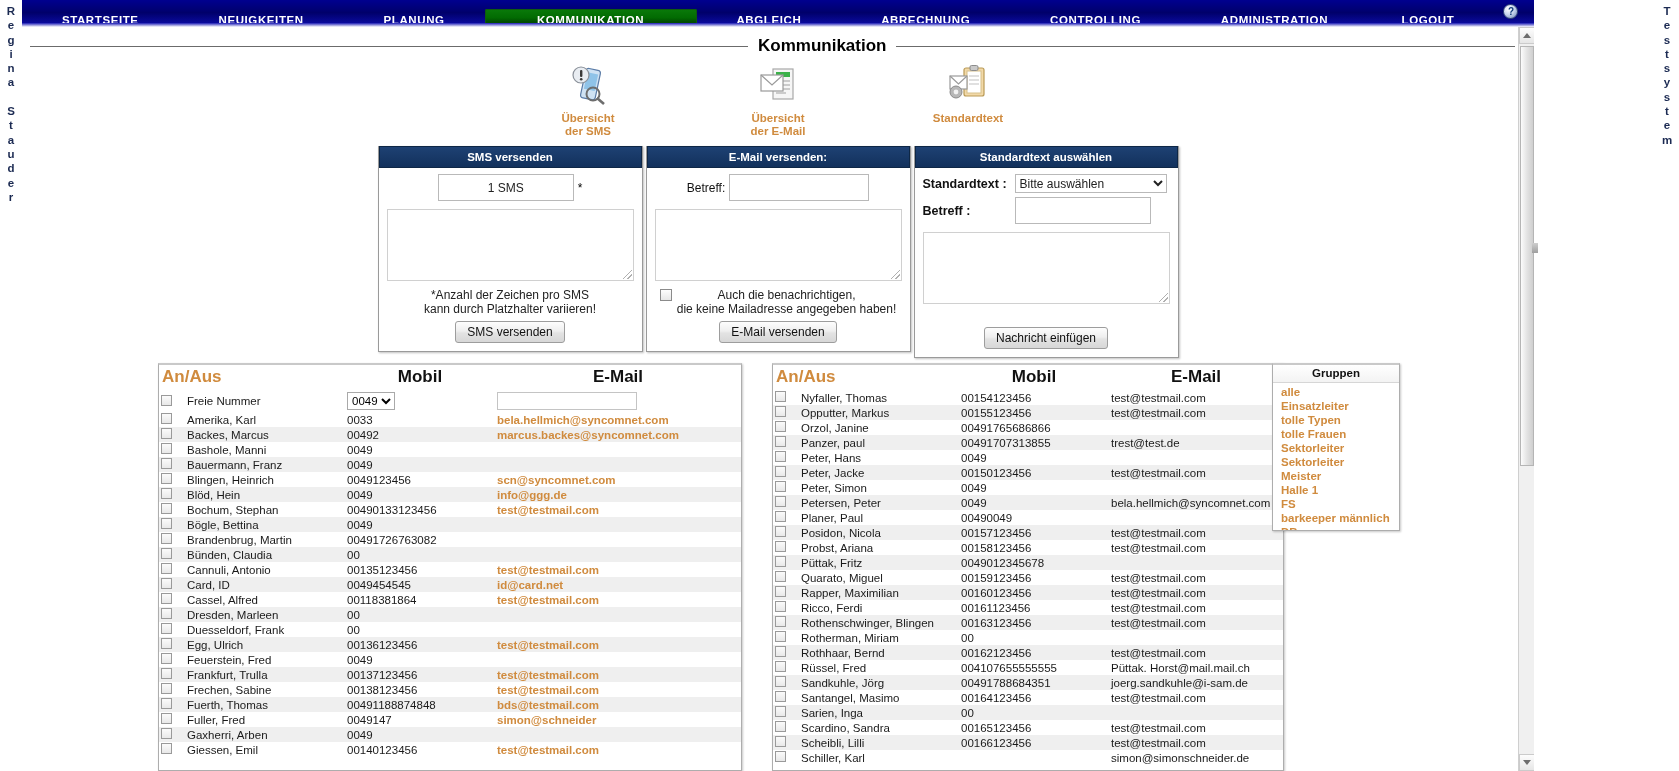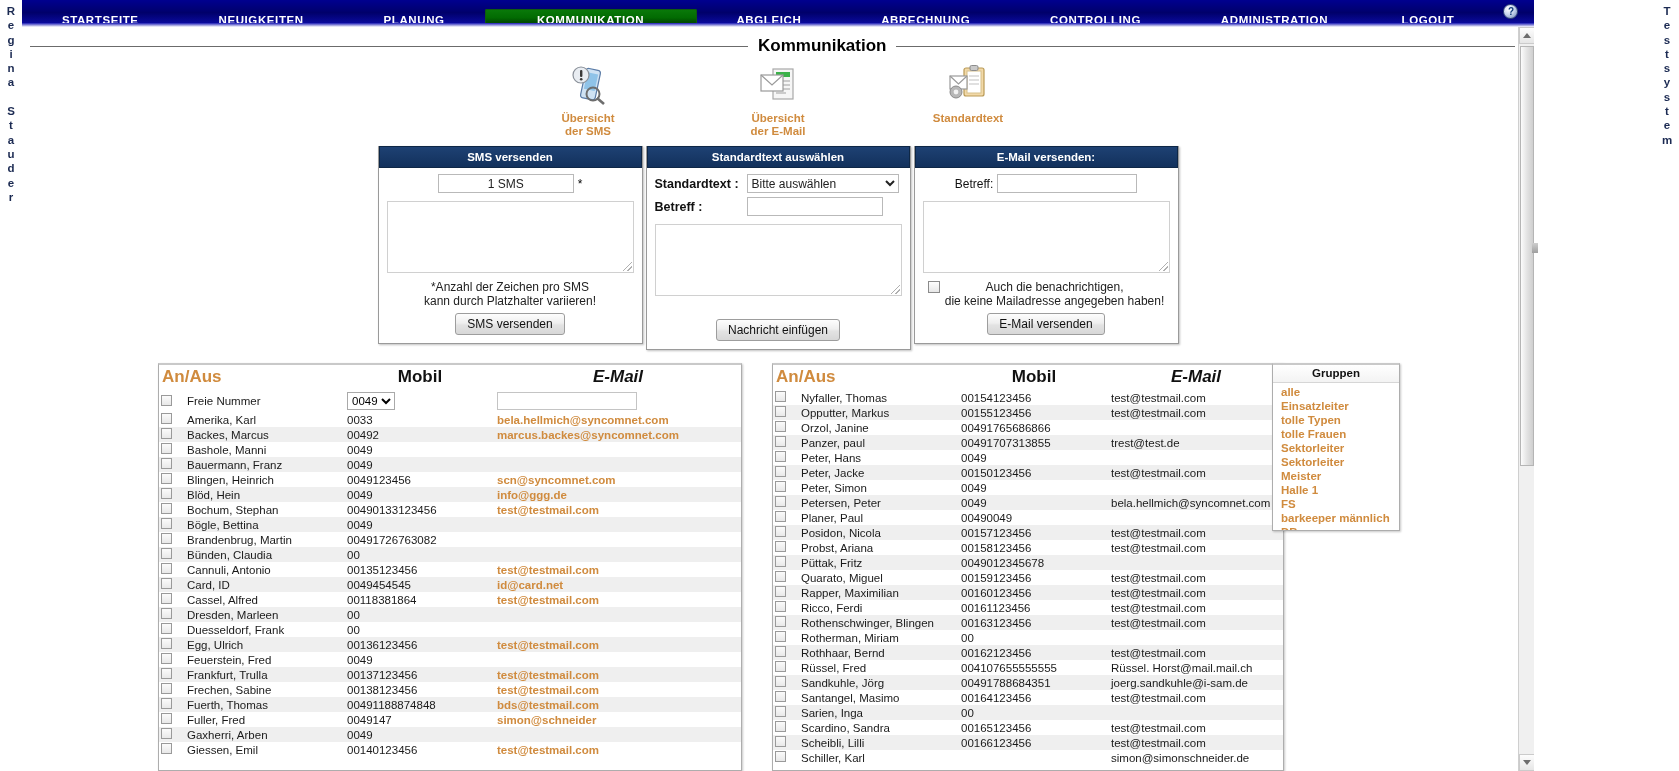--- a/index.html
+++ b/index.html
@@ -155,21 +155,21 @@
   .panel-std { width: 265px; }
 
   .row-center { display: flex; justify-content: center; align-items: center; gap: 4px; }
 
   input.txt, input.smscount {
     border: 1px solid #b9b9b9;
     background: #ffffff;
     font-size: 12px;
     font-family: "Liberation Sans", sans-serif;
     padding: 2px 4px;
-    height: 19px;
+    height: 27px;
     color: #222;
   }
   input.smscount { width: 136px; text-align: center; }
   .star { font-size: 12px; color: #000; }
 
   textarea.ta {
     width: 100%;
     border: 1px solid #d0d0d0;
     background: #ffffff;
     resize: none;
@@ -246,21 +246,21 @@
 
   table.grid { border-collapse: collapse; width: 100%; }
   table.grid th {
     font-size: 17px; font-weight: bold;
     padding: 2px 2px 3px 2px;
     background: #ffffff;
     white-space: nowrap;
   }
   table.grid th.an { color: #d08b3e; text-align: left; padding-left: 3px; }
   table.grid th.mob { color: #111; }
-  table.grid th.mail { color: #111; font-style: italic; }
+  table.grid th.mail { color: #111; }
   table.grid td {
     font-size: 11.5px;
     padding: 1px 2px;
     color: #1a1a1a;
     white-space: nowrap;
     height: 14px;
     vertical-align: middle;
   }
   table.grid tr.alt td { background: #efefef; }
   td.c-chk { width: 26px; padding-left: 4px; }
@@ -432,20 +432,43 @@
           </div>
           <div class="note">
             <span>*Anzahl der Zeichen pro SMS</span><br><span>kann durch Platzhalter variieren!</span>
           </div>
           <div class="btnrow">
             <button class="btn">SMS versenden</button>
           </div>
         </div>
       </div>
 
+      <div class="panel panel-mail">
+        <div class="panel-hd">E-Mail versenden:</div>
+        <div class="panel-body">
+          <div class="row-center">
+            <span style="font-size:12px;color:#111">Betreff:</span>
+            <input class="txt" type="text" style="width: 140px;">
+          </div>
+          <div class="ta-wrap">
+            <textarea class="ta" rows="5" style="height: 72px;"></textarea>
+            <span class="ta-grip"></span>
+          </div>
+          <div class="chk-line">
+            <span class="chk"></span>
+            <span class="chk-txt">
+              <span>Auch die benachrichtigen,</span><br><span>die keine Mailadresse angegeben haben!</span>
+            </span>
+          </div>
+          <div class="btnrow">
+            <button class="btn">E-Mail versenden</button>
+          </div>
+        </div>
+      </div>
+
       <div class="panel panel-std">
         <div class="panel-hd">Standardtext auswählen</div>
         <div class="panel-body">
           <div class="std-grid">
             <span class="lbl-bold">Standardtext :</span>
             <select class="sel" style="width:152px">
               <option>Bitte auswählen</option>
             </select>
             <span class="lbl-bold">Betreff :</span>
             <input class="txt" type="text" style="width: 136px;">
@@ -453,43 +476,20 @@
           <div class="ta-wrap">
             <textarea class="ta" rows="5" style="height: 72px;"></textarea>
             <span class="ta-grip"></span>
           </div>
           <div class="btnrow" style="margin-top:23px">
             <button class="btn">Nachricht einfügen</button>
           </div>
         </div>
       </div>
 
-      <div class="panel panel-mail">
-        <div class="panel-hd">E-Mail versenden:</div>
-        <div class="panel-body">
-          <div class="row-center">
-            <span style="font-size:12px;color:#111">Betreff:</span>
-            <input class="txt" type="text" style="width: 140px;">
-          </div>
-          <div class="ta-wrap">
-            <textarea class="ta" rows="5" style="height: 72px;"></textarea>
-            <span class="ta-grip"></span>
-          </div>
-          <div class="chk-line">
-            <span class="chk"></span>
-            <span class="chk-txt">
-              <span>Auch die benachrichtigen,</span><br><span>die keine Mailadresse angegeben haben!</span>
-            </span>
-          </div>
-          <div class="btnrow">
-            <button class="btn">E-Mail versenden</button>
-          </div>
-        </div>
-      </div>
-
     </div>
 
     <div class="tables">
 
       <div class="tbl-wrap tbl-left">
         <table class="grid">
           <thead>
             <tr>
               <th class="an" colspan="2">An/Aus</th>
               <th class="mob">Mobil</th>
@@ -760,21 +760,21 @@
               <tr class="alt">
                 <td class="c-chk"><span class="cellchk"></span></td>
                 <td class="c-name">Rothhaar, Bernd</td>
                 <td class="c-mob">00162123456</td>
                 <td class="c-mail"><span class="mail-black">test@testmail.com</span></td>
               </tr>
               <tr>
                 <td class="c-chk"><span class="cellchk"></span></td>
                 <td class="c-name">Rüssel, Fred</td>
                 <td class="c-mob">004107655555555</td>
-                <td class="c-mail"><span class="mail-black">Rüssel. Horst@mail.mail.ch</span></td>
+                <td class="c-mail"><span class="mail-black">Püttak. Horst@mail.mail.ch</span></td>
               </tr>
               <tr class="alt">
                 <td class="c-chk"><span class="cellchk"></span></td>
                 <td class="c-name">Sandkuhle, Jörg</td>
                 <td class="c-mob">00491788684351</td>
                 <td class="c-mail"><span class="mail-black">joerg.sandkuhle@i-sam.de</span></td>
               </tr>
               <tr>
                 <td class="c-chk"><span class="cellchk"></span></td>
                 <td class="c-name">Santangel, Masimo</td>

